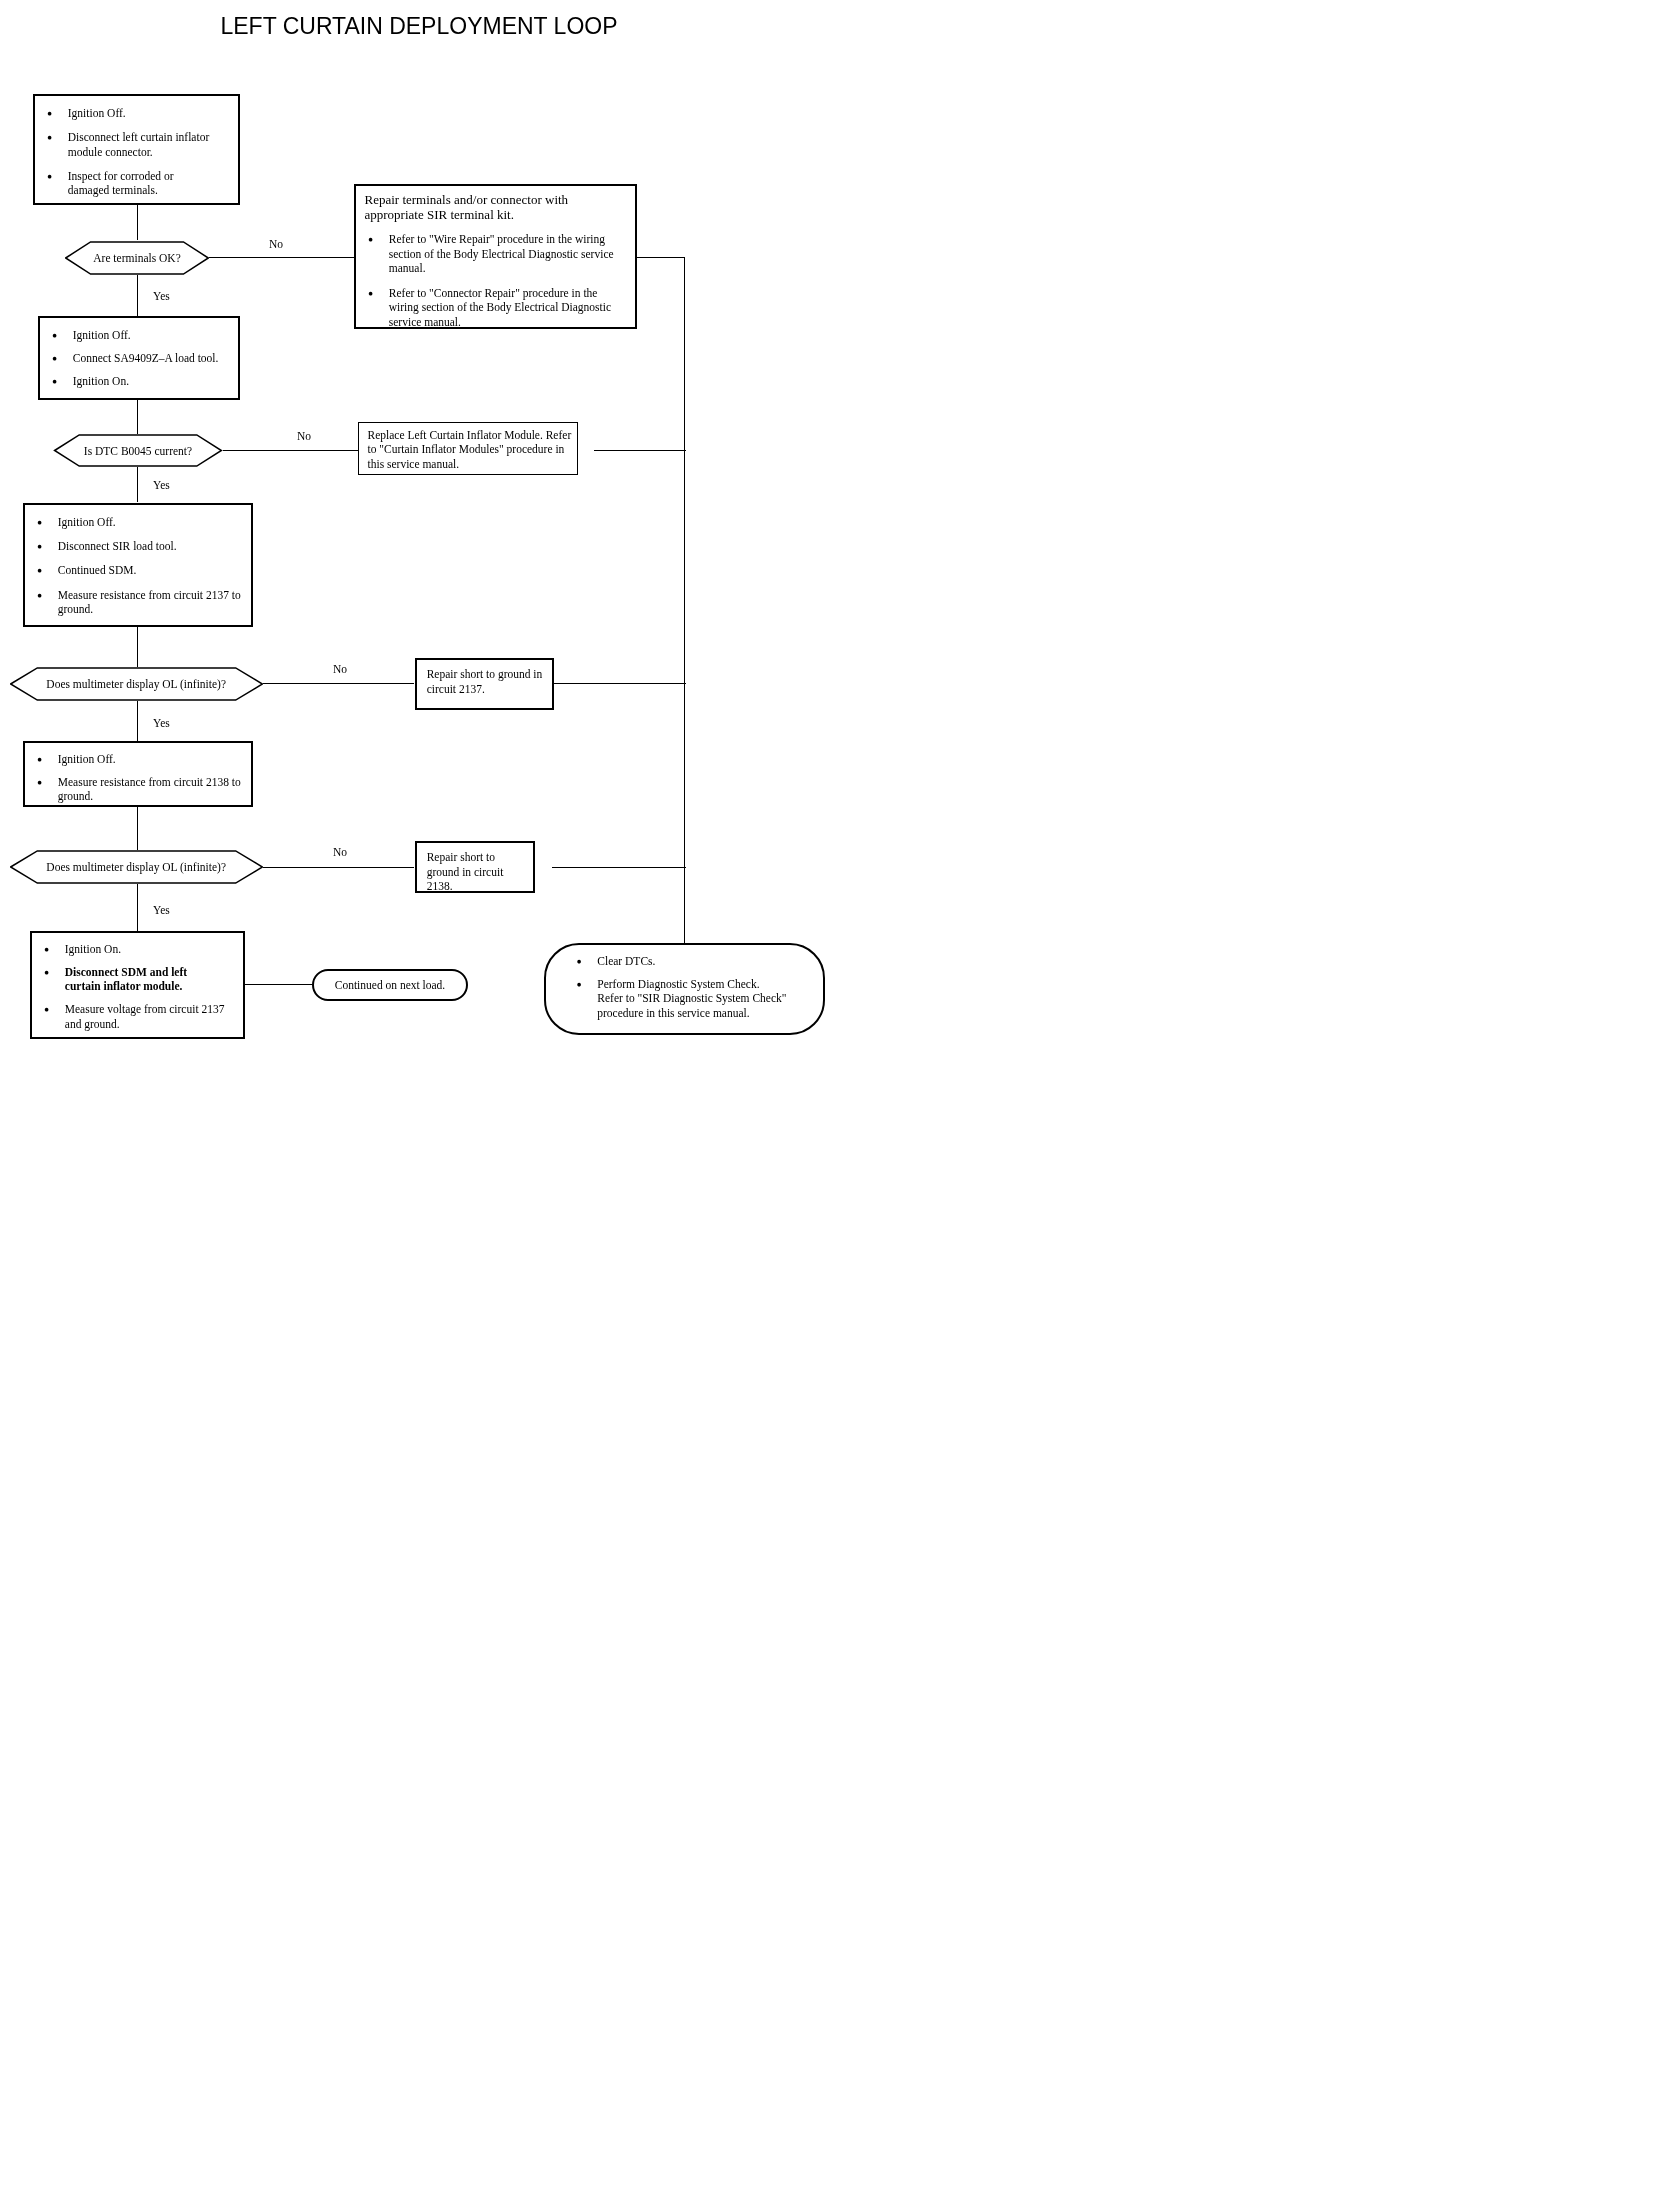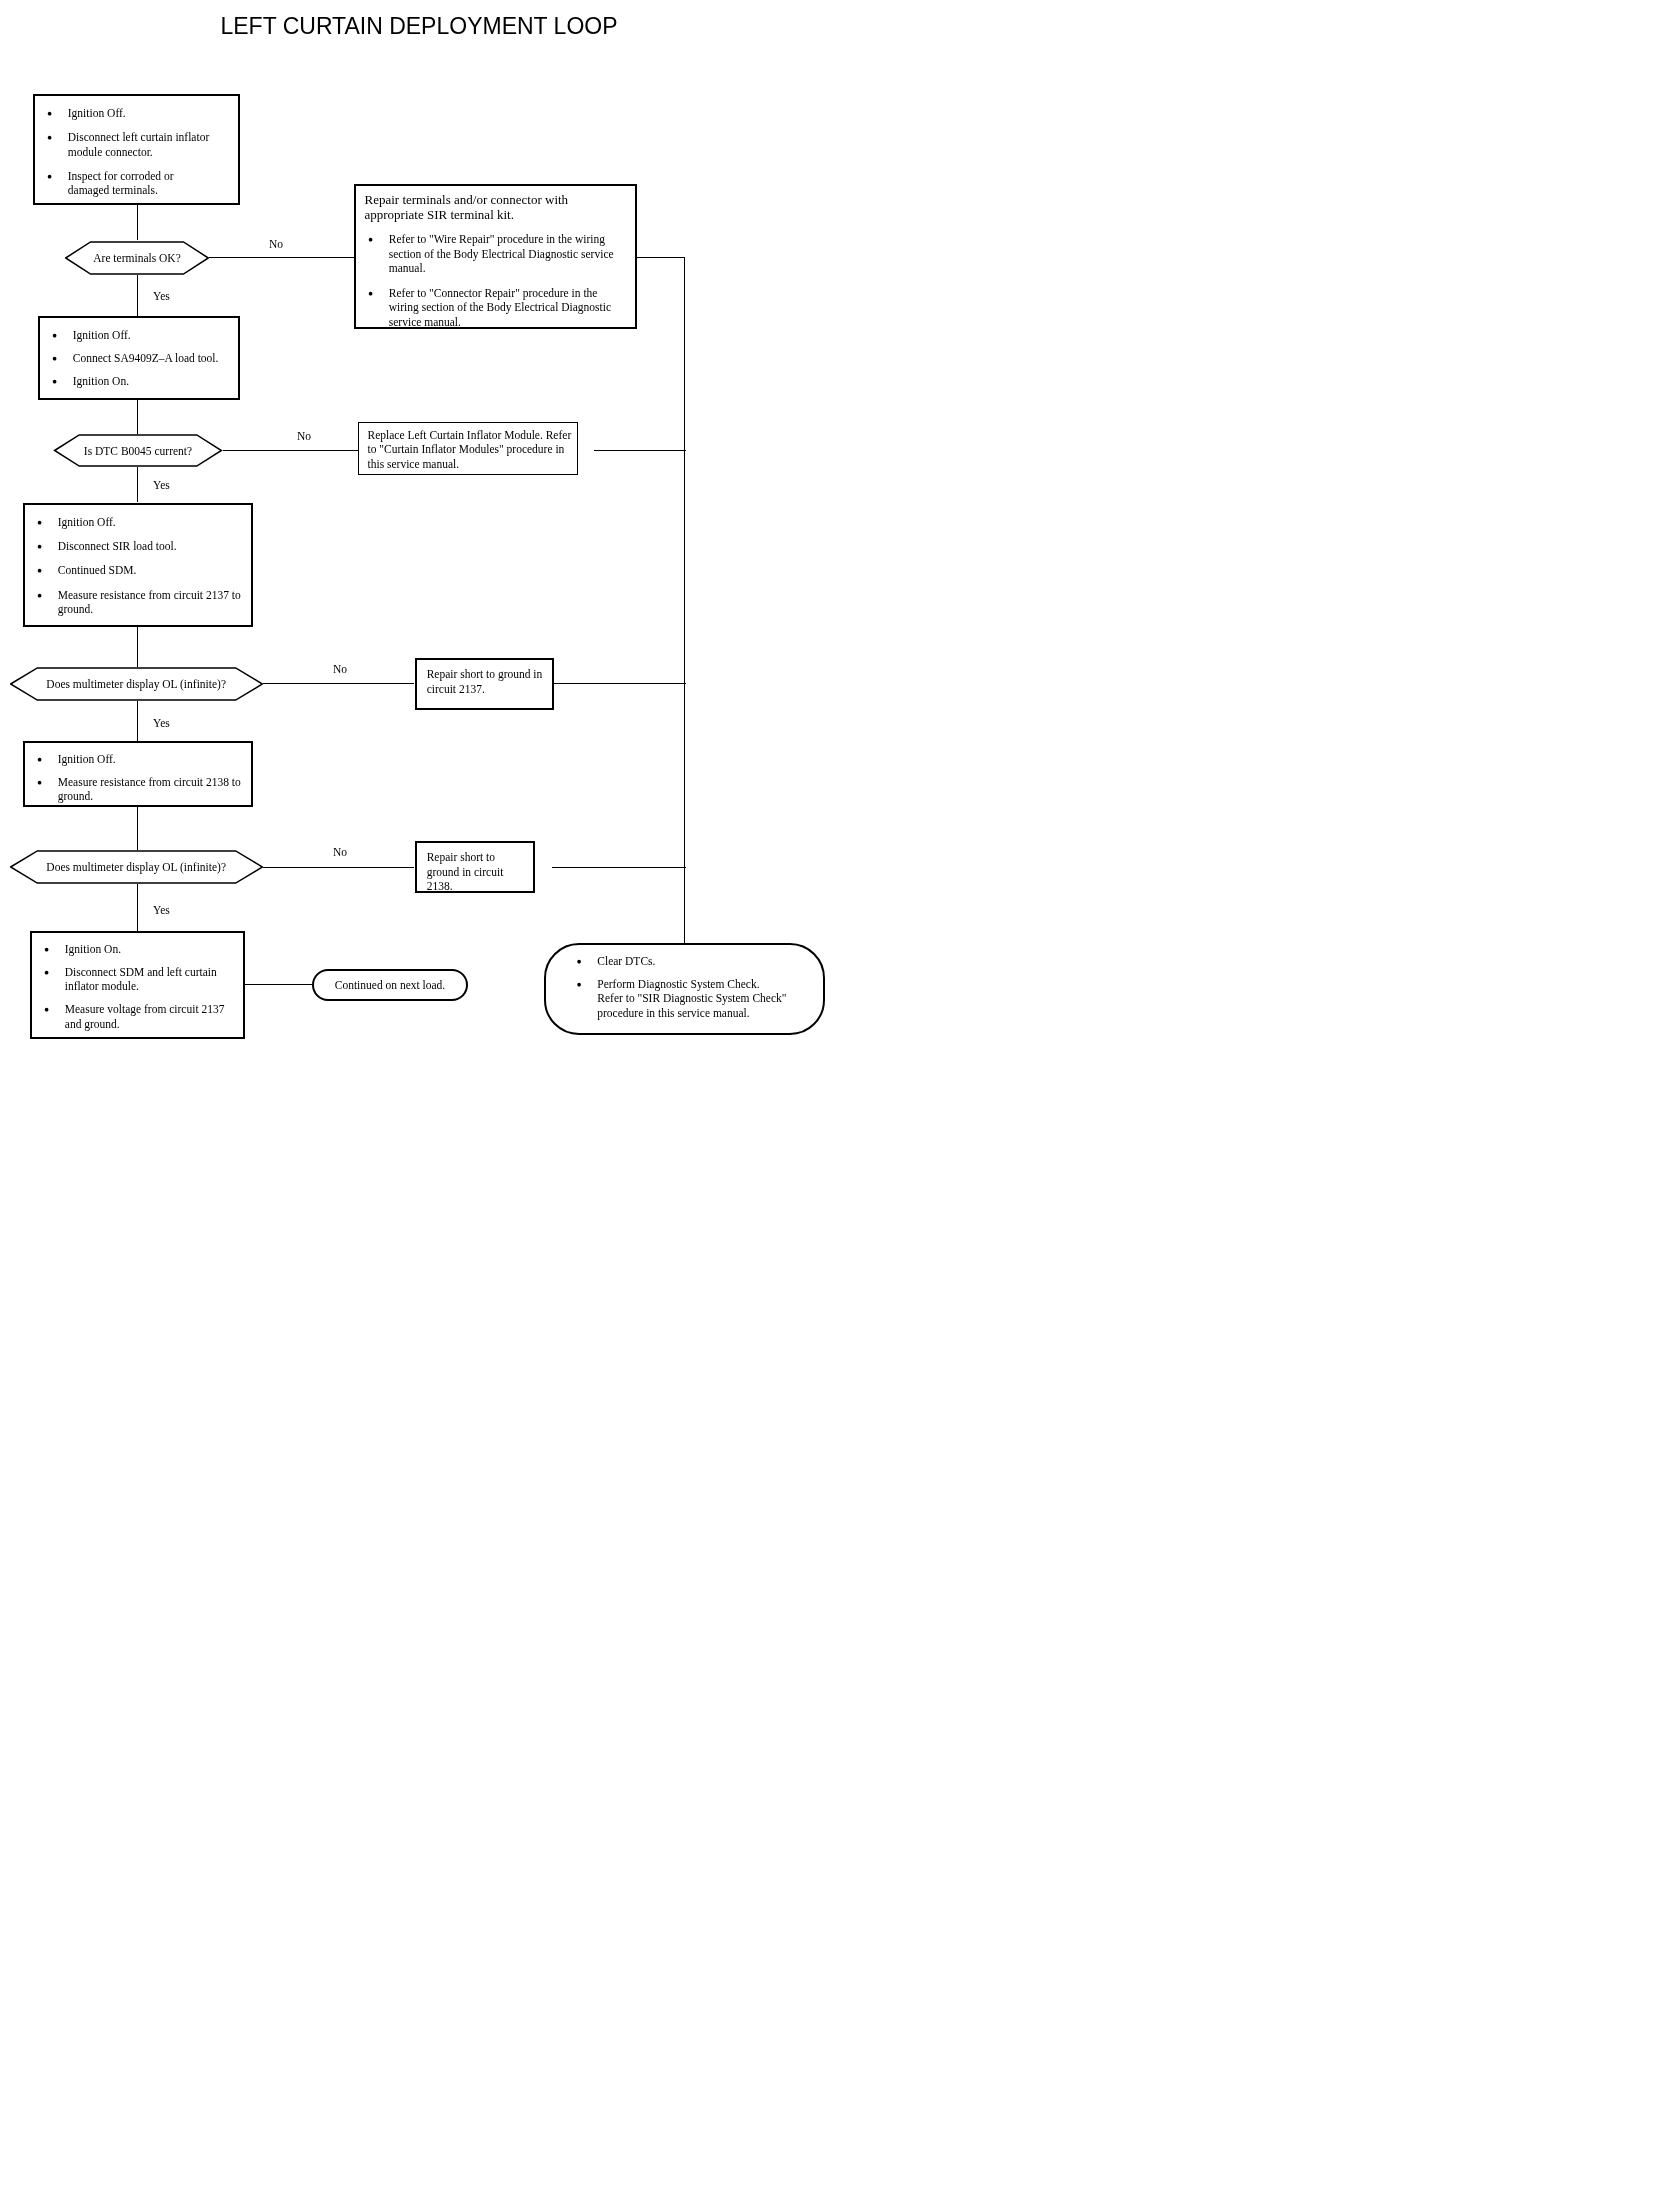--- a/index.html
+++ b/index.html
@@ -168,21 +168,21 @@
 
   <div class="box plain" style="left:415px;top:841px;width:120px;height:52px;padding:7.3px 3.6px 0 9.7px;">Repair short to ground in circuit 2138.</div>
 
   <div class="box" style="left:30px;top:931px;width:215px;height:108px;">
     <div class="row tight">
       <span class="dot">●</span>
       <span class="txt">Ignition On.</span>
     </div>
     <div class="row tight">
       <span class="dot">●</span>
-      <span class="txt" style="max-width:159px;">Disconnect SDM and left curtain inflator module.</span>
+      <span class="txt" style="max-width:159px;font-weight:bold;">Disconnect SDM and left curtain inflator module.</span>
     </div>
     <div class="row tight">
       <span class="dot">●</span>
       <span class="txt" style="max-width:176px;">Measure voltage from circuit 2137 and ground.</span>
     </div>
   </div>
 
   <div class="stadium" style="left:312px;top:969px;width:156px;height:32px;">Continued on next load.</div>
 
   <div class="terminal" style="left:544px;top:943px;width:281px;height:92px;">

